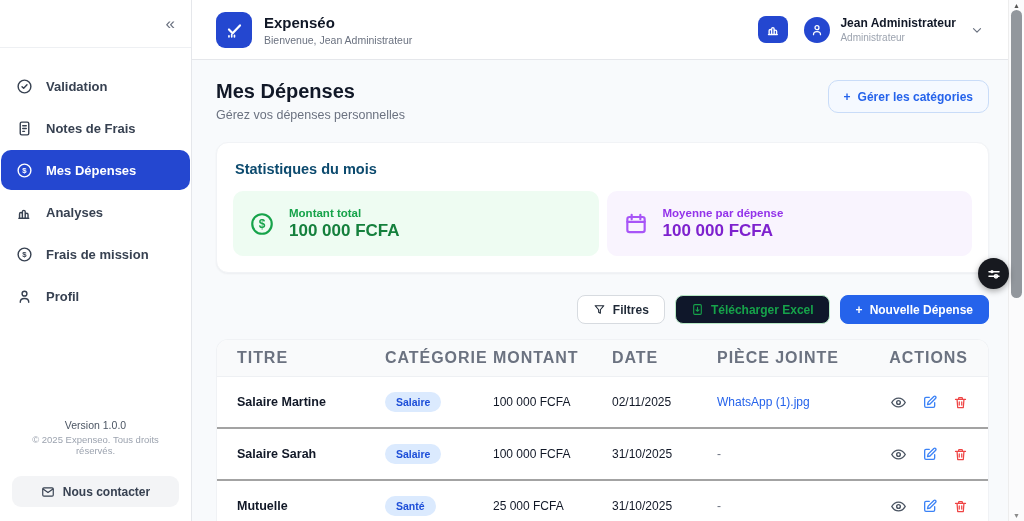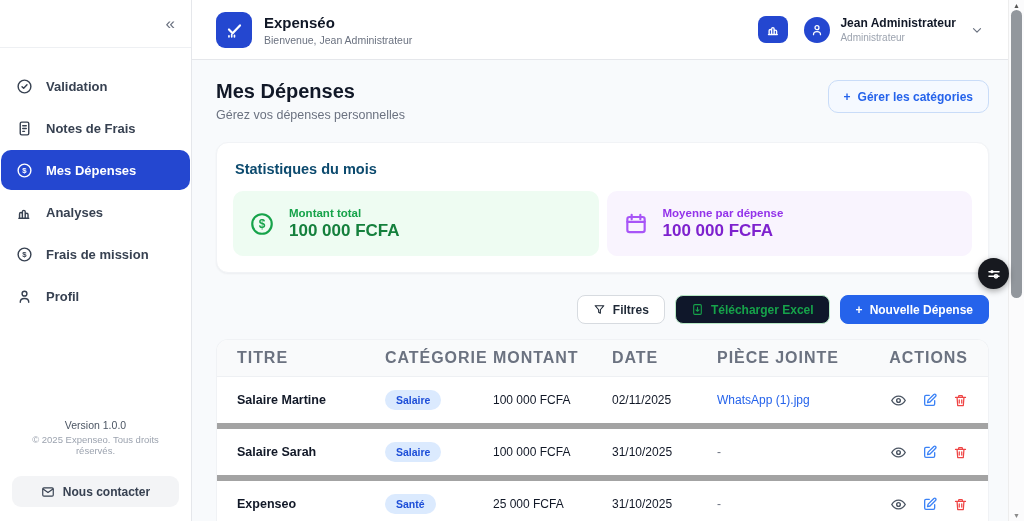--- a/index.html
+++ b/index.html
@@ -58,21 +58,21 @@
   .toolbar button { height:29px; border-radius:8px; font-size:12px; font-weight:600; display:flex; align-items:center; gap:7px; padding:0 15px; cursor:pointer; font-family:inherit; }
   .btn-filters { background:#fff; border:1px solid #d7dbe0; color:#1f2937; }
   .btn-excel { background:#0f172a; border:1px solid #b7e8c5; color:#16a34a; }
   .btn-new { background:#2563eb; border:1px solid #2563eb; color:#fff; }
 
   
   .table-card { background:#fff; border:1px solid #f0f2f5; border-bottom:none; border-radius:12px 12px 0 0; overflow:hidden; }
   .thead { display:flex; align-items:center; background:#f9fafb; height:37px; padding:0 20px; border-bottom:1px solid #eef0f3; }
   .th { font-size:16px; color:#6b7280; font-weight:600; letter-spacing:.06em; }
   .col-titre { width:148px; } .col-cat { width:108px; } .col-montant { width:119px; } .col-date { width:105px; } .col-piece { flex:1; } .col-actions { width:95px; text-align:right; }
-  .trow { display:flex; align-items:center; height:52px; padding:0 20px; border-bottom:6px solid #a3a3a3; background:#fff; }
+  .trow { display:flex; align-items:center; height:52px; padding:0 20px; border-bottom:2px solid #a3a3a3; background:#fff; }
   .row-title { font-size:12.5px; font-weight:bold; color:#111827; }
   .badge { display:inline-block; background:#dbeafe; color:#1d4ed8; font-size:10.5px; font-weight:600; padding:4px 11px; border-radius:999px; }
   .cell { font-size:12px; color:#111827; }
   .attachment-link { color:#2563eb; cursor:pointer; }
   .attachment-dash { color:#6b7280; }
   .actions { display:flex; gap:15px; justify-content:flex-end; width:95px; }
   .icon-btn { background:none; border:none; padding:0; cursor:pointer; display:flex; align-items:center; }
   .icon-eye { color:#4b5563; } .icon-edit { color:#3b82f6; } .icon-trash { color:#ef4444; }
 
   
@@ -303,21 +303,21 @@
               </button>
             <button class="icon-btn icon-trash">
                 <svg width="15" height="15" viewBox="0 0 24 24" fill="none" stroke="currentColor" stroke-width="2" stroke-linecap="round" stroke-linejoin="round">
                   <path d="M4 7h16M9 7V5a1 1 0 0 1 1-1h4a1 1 0 0 1 1 1v2M6.5 7l1 13h9l1-13M10 11v5M14 11v5"></path>
                 </svg>
               </button>
           </div>
         </div>
 
         <div class="trow">
-          <div class="col-titre row-title">Expenseo</div>
+          <div class="col-titre row-title">Mutuelle</div>
           <div class="col-cat"><span class="badge">Santé</span></div>
           <div class="col-montant cell">25 000 FCFA</div>
           <div class="col-date cell">31/10/2025</div>
           <div class="col-piece cell"><span class="attachment-dash">-</span></div>
           <div class="actions">
             <button class="icon-btn icon-eye">
                 <svg width="17" height="17" viewBox="0 0 24 24" fill="none" stroke="currentColor" stroke-width="2" stroke-linecap="round" stroke-linejoin="round">
                   <path d="M2.5 12S6 5.8 12 5.8 21.5 12 21.5 12 18 18.2 12 18.2 2.5 12 2.5 12z"></path>
                   <circle cx="12" cy="12" r="2.6"></circle>
                 </svg>

